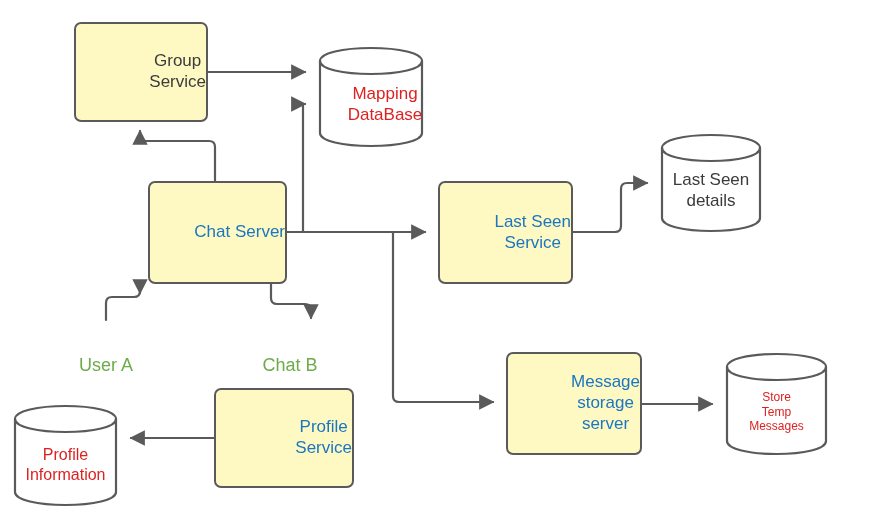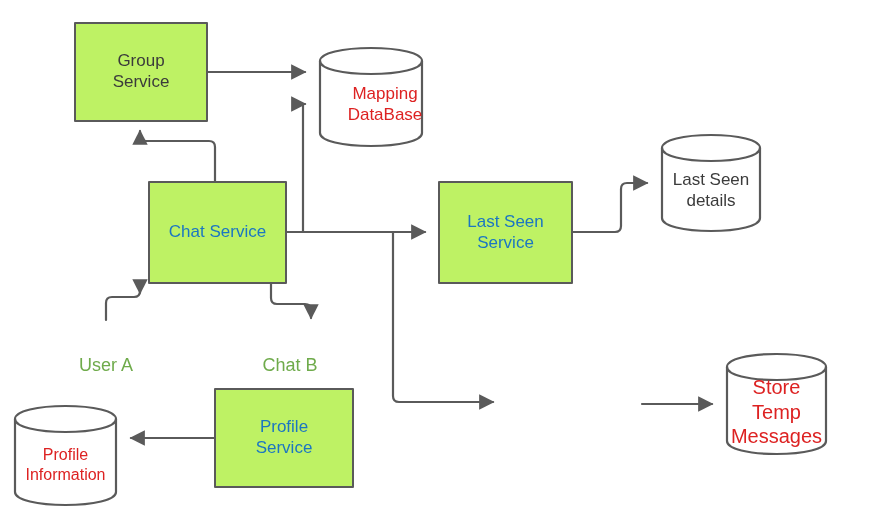--- a/index.html
+++ b/index.html
@@ -28,22 +28,23 @@
     box-sizing: border-box;
     display: flex;
     align-items: center;
     justify-content: center;
     text-align: center;
     line-height: 1.22;
     font-size: 17px;
   }
   .proc {
     border: 2.2px solid #5a5a5a;
-    border-radius: 1px;
-    background: #bef264;
+    border-radius: 7px;
+    background: #fef9c3;
+    justify-content: flex-end;
   }
   .db {
     background: transparent;
   }
   .db .db-shape {
     position: absolute;
     left: 0;
     top: 0;
     width: 100%;
     height: 100%;
@@ -99,27 +100,30 @@
 
       <path d="M 271 284 L 271 298 Q 271 304 277 304 L 305 304 Q 311 304 311 310 L 311 318" marker-end="url(#ah)"></path>
     </g>
   </svg>
 
   <div class="node proc" style="left:74px; top:22px; width:134px; height:100px;">
     <span class="t-dark">Group<br>Service</span>
   </div>
 
   <div class="node proc" style="left:148px; top:181px; width:139px; height:103px;">
-    <span class="t-blue">Chat Service</span>
+    <span class="t-blue">Chat Server</span>
   </div>
 
   <div class="node proc" style="left:438px; top:181px; width:135px; height:103px;">
     <span class="t-blue">Last Seen<br>Service</span>
   </div>
 
+  <div class="node proc" style="left:506px; top:352px; width:136px; height:103px;">
+    <span class="t-blue">Message<br>storage<br>server</span>
+  </div>
 
   <div class="node proc" style="left:214px; top:388px; width:140px; height:100px;">
     <span class="t-blue">Profile<br>Service</span>
   </div>
 
   <div class="node db" style="left:318px; top:46px; width:106px; height:102px;padding-left:28px;">
     <svg class="db-shape" viewBox="0 0 106 102" preserveAspectRatio="none">
       <path d="M 2 15 C 2 7 25 2 53 2 C 81 2 104 7 104 15 L 104 87 C 104 95 81 100 53 100 C 25 100 2 95 2 87 Z" fill="#ffffff" stroke="#5a5a5a" stroke-width="2.2"></path>
       <path d="M 2 15 C 2 23 25 28 53 28 C 81 28 104 23 104 15" fill="none" stroke="#5a5a5a" stroke-width="2.2"></path>
     </svg>
@@ -132,21 +136,21 @@
       <path d="M 2 15 C 2 23 24 28 51 28 C 78 28 100 23 100 15" fill="none" stroke="#5a5a5a" stroke-width="2.2"></path>
     </svg>
     <span class="db-label t-dark" style="padding-top:16px;">Last Seen<br>details</span>
   </div>
 
   <div class="node db" style="left:725px; top:352px; width:103px; height:104px;">
     <svg class="db-shape" viewBox="0 0 103 104" preserveAspectRatio="none">
       <path d="M 2 15 C 2 7 24 2 51.5 2 C 79 2 101 7 101 15 L 101 89 C 101 97 79 102 51.5 102 C 24 102 2 97 2 89 Z" fill="#ffffff" stroke="#5a5a5a" stroke-width="2.2"></path>
       <path d="M 2 15 C 2 23 24 28 51.5 28 C 79 28 101 23 101 15" fill="none" stroke="#5a5a5a" stroke-width="2.2"></path>
     </svg>
-    <span class="db-label t-red" style="padding-top:16px; font-size:20px;">Store<br>Temp<br>Messages</span>
+    <span class="db-label t-red" style="padding-top:16px; font-size:12px;">Store<br>Temp<br>Messages</span>
   </div>
 
   <div class="node db" style="left:13px; top:404px; width:105px; height:103px;">
     <svg class="db-shape" viewBox="0 0 105 103" preserveAspectRatio="none">
       <path d="M 2 15 C 2 7 25 2 52.5 2 C 80 2 103 7 103 15 L 103 88 C 103 96 80 101 52.5 101 C 25 101 2 96 2 88 Z" fill="#ffffff" stroke="#5a5a5a" stroke-width="2.2"></path>
       <path d="M 2 15 C 2 23 25 28 52.5 28 C 80 28 103 23 103 15" fill="none" stroke="#5a5a5a" stroke-width="2.2"></path>
     </svg>
     <span class="db-label t-red" style="padding-top:18px; font-size:16px;">Profile<br>Information</span>
   </div>
 

